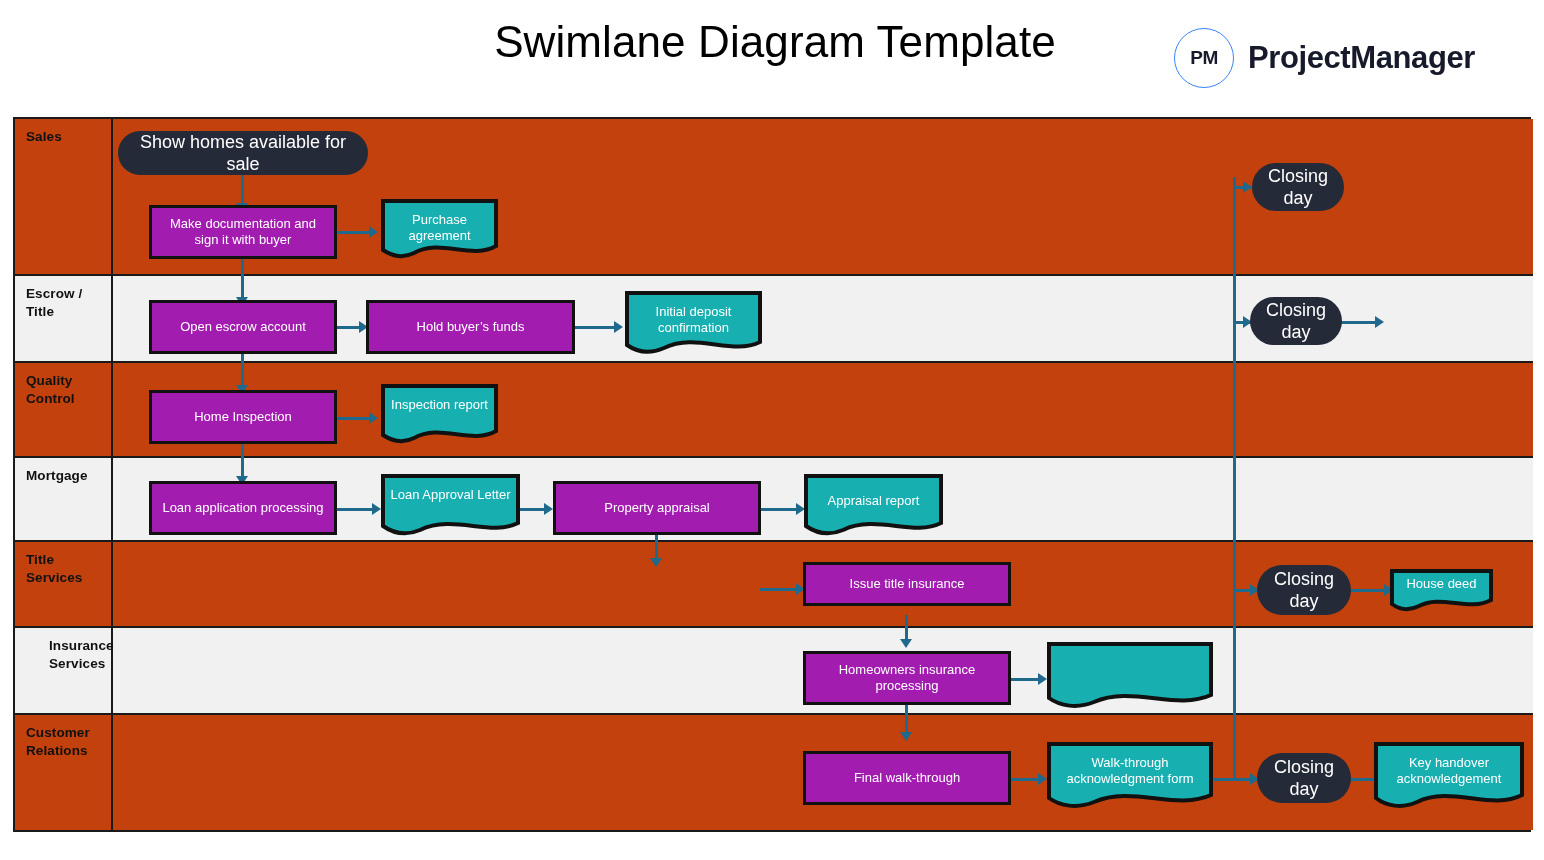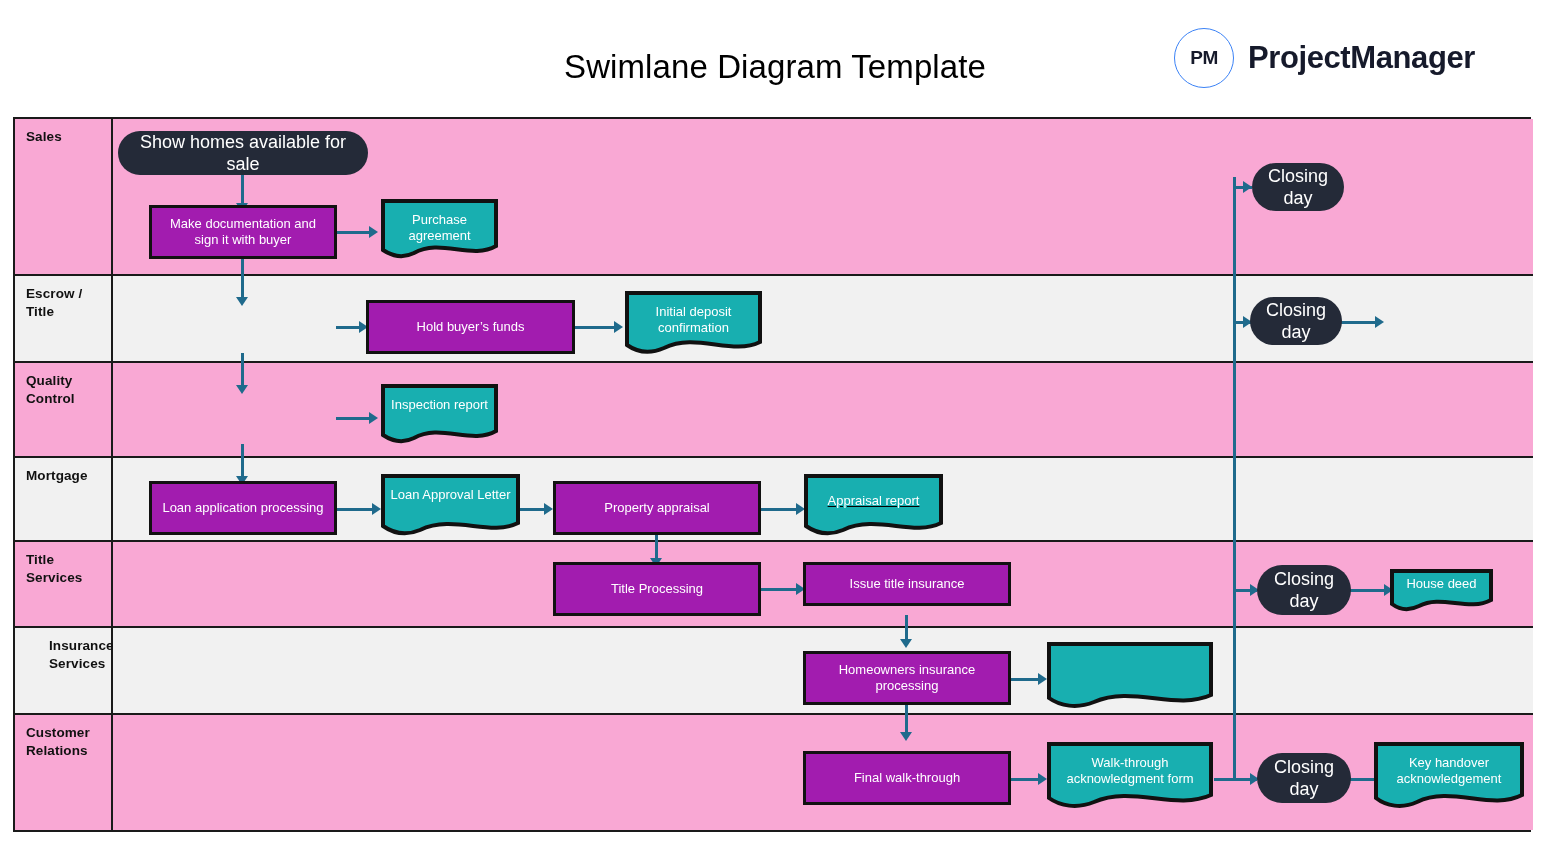--- a/index.html
+++ b/index.html
@@ -7,37 +7,37 @@
     width:1544px;height:860px;
     background:#ffffff;
     font-family:"Liberation Sans",sans-serif;
     overflow:hidden;
   }
   #stage{position:relative;width:1544px;height:860px;}
 
   
   .hdr{position:absolute;left:0;top:0;width:1544px;height:112px;}
   .title{
-    position:absolute;left:300px;top:48px;width:950px;
-    text-align:center;font-size:33px;font-weight:400;color:#000;
+    position:absolute;left:300px;top:17px;width:950px;
+    text-align:center;font-size:44px;font-weight:400;color:#000;
     letter-spacing:.1px;white-space:nowrap;
   }
   .brand{position:absolute;left:1174px;top:28px;display:flex;align-items:center;gap:14px;}
   .brand-mark{width:58px;height:58px;border:1px solid #3b82f6;border-radius:50%;
     display:flex;align-items:center;justify-content:center;
     font-size:19px;font-weight:bold;color:#161a2b;letter-spacing:-.5px;}
   .brand-name{font-size:31px;font-weight:bold;color:#161a2b;letter-spacing:-.4px;white-space:nowrap;}
 
   
   .frame{position:absolute;left:13px;top:117px;width:1518px;height:715px;
     border:2px solid #1a1a1a;box-sizing:border-box;}
   .lane{position:absolute;left:0;width:1518px;box-sizing:border-box;
     border-bottom:2px solid #1a1a1a;}
   .lane.last{border-bottom:none;}
-  .lane.odd{background:#f9a8d4;}
+  .lane.odd{background:#c2410c;}
   .lane.even{background:#f1f1f1;}
   .lane-label{position:absolute;left:0;top:0;width:98px;height:100%;
     box-sizing:border-box;border-right:2px solid #1a1a1a;
     padding:9px 0 0 11px;font-size:13.5px;font-weight:bold;color:#111;
     line-height:1.35;letter-spacing:.1px;}
 
   
   .node{position:absolute;box-sizing:border-box;display:flex;
     align-items:center;justify-content:center;text-align:center;
     color:#fff;font-size:13px;line-height:1.25;padding:3px 8px;z-index:4;}
@@ -182,52 +182,53 @@
   <div class="node term" style="left:118px;top:131px;width:250px;height:44px;">Show homes available for sale</div>
   <div class="node proc" style="left:149px;top:205px;width:188px;height:54px;">Make documentation and sign it with buyer</div>
   <div class="doc" style="position:absolute;left:380px;top:198px;width:119px;height:64px;">
     <svg viewBox="0 0 119 64" preserveAspectRatio="none">
         <path d="M3,3 L116,3 L116,48 C92,62 60,40 34,55 C22,61 12,58 3,52 Z" fill="#18afb0" stroke="#111" stroke-width="4"></path>
       </svg>
     <div class="dtxt">Purchase agreement</div>
   </div>
   <div class="node term" style="left:1252px;top:163px;width:92px;height:48px;">Closing day</div>
 
+  <div class="node proc" style="left:149px;top:300px;width:188px;height:54px;">Open escrow account</div>
   <div class="node proc" style="left:366px;top:300px;width:209px;height:54px;">Hold buyer’s funds</div>
   <div class="doc" style="position:absolute;left:624px;top:290px;width:139px;height:68px;">
     <svg viewBox="0 0 139 68" preserveAspectRatio="none">
         <path d="M3,3 L136,3 L136,52 C108,66 72,42 40,58 C26,64 13,62 3,55 Z" fill="#18afb0" stroke="#111" stroke-width="4"></path>
       </svg>
     <div class="dtxt">Initial deposit confirmation</div>
   </div>
   <div class="node term" style="left:1250px;top:297px;width:92px;height:48px;">Closing day</div>
 
+  <div class="node proc" style="left:149px;top:390px;width:188px;height:54px;">Home Inspection</div>
   <div class="doc" style="position:absolute;left:380px;top:383px;width:119px;height:64px;">
     <svg viewBox="0 0 119 64" preserveAspectRatio="none">
         <path d="M3,3 L116,3 L116,48 C92,62 60,40 34,55 C22,61 12,58 3,52 Z" fill="#18afb0" stroke="#111" stroke-width="4"></path>
       </svg>
     <div class="dtxt">Inspection report</div>
   </div>
 
   <div class="node proc" style="left:149px;top:481px;width:188px;height:54px;">Loan application processing</div>
   <div class="doc" style="position:absolute;left:380px;top:473px;width:141px;height:66px;">
     <svg viewBox="0 0 141 66" preserveAspectRatio="none">
         <path d="M3,3 L138,3 L138,50 C110,64 74,41 40,57 C26,63 13,60 3,53 Z" fill="#18afb0" stroke="#111" stroke-width="4"></path>
       </svg>
     <div class="dtxt">Loan Approval Letter</div>
   </div>
   <div class="node proc" style="left:553px;top:481px;width:208px;height:54px;">Property appraisal</div>
-  <div class="doc" style="position:absolute;left:803px;top:473px;width:141px;height:66px;text-decoration:underline;">
+  <div class="doc" style="position:absolute;left:803px;top:473px;width:141px;height:66px;">
     <svg viewBox="0 0 141 66" preserveAspectRatio="none">
         <path d="M3,3 L138,3 L138,50 C110,64 74,41 40,57 C26,63 13,60 3,53 Z" fill="#18afb0" stroke="#111" stroke-width="4"></path>
       </svg>
     <div class="dtxt" style="margin-top:20px;">Appraisal report</div>
   </div>
 
-  <div class="node proc" style="left:553px;top:562px;width:208px;height:54px;">Title Processing</div>
   <div class="node proc" style="left:803px;top:562px;width:208px;height:44px;">Issue title insurance</div>
   <div class="node term" style="left:1257px;top:565px;width:94px;height:50px;">Closing day</div>
   <div class="doc" style="position:absolute;left:1389px;top:568px;width:105px;height:46px;">
     <svg viewBox="0 0 105 46" preserveAspectRatio="none">
         <path d="M3,3 L102,3 L102,32 C80,44 52,26 30,38 C20,43 11,42 3,36 Z" fill="#18afb0" stroke="#111" stroke-width="4"></path>
       </svg>
     <div class="dtxt" style="margin-top:8px;">House deed</div>
   </div>
 
   <div class="node proc" style="left:803px;top:651px;width:208px;height:54px;">Homeowners insurance processing</div>

